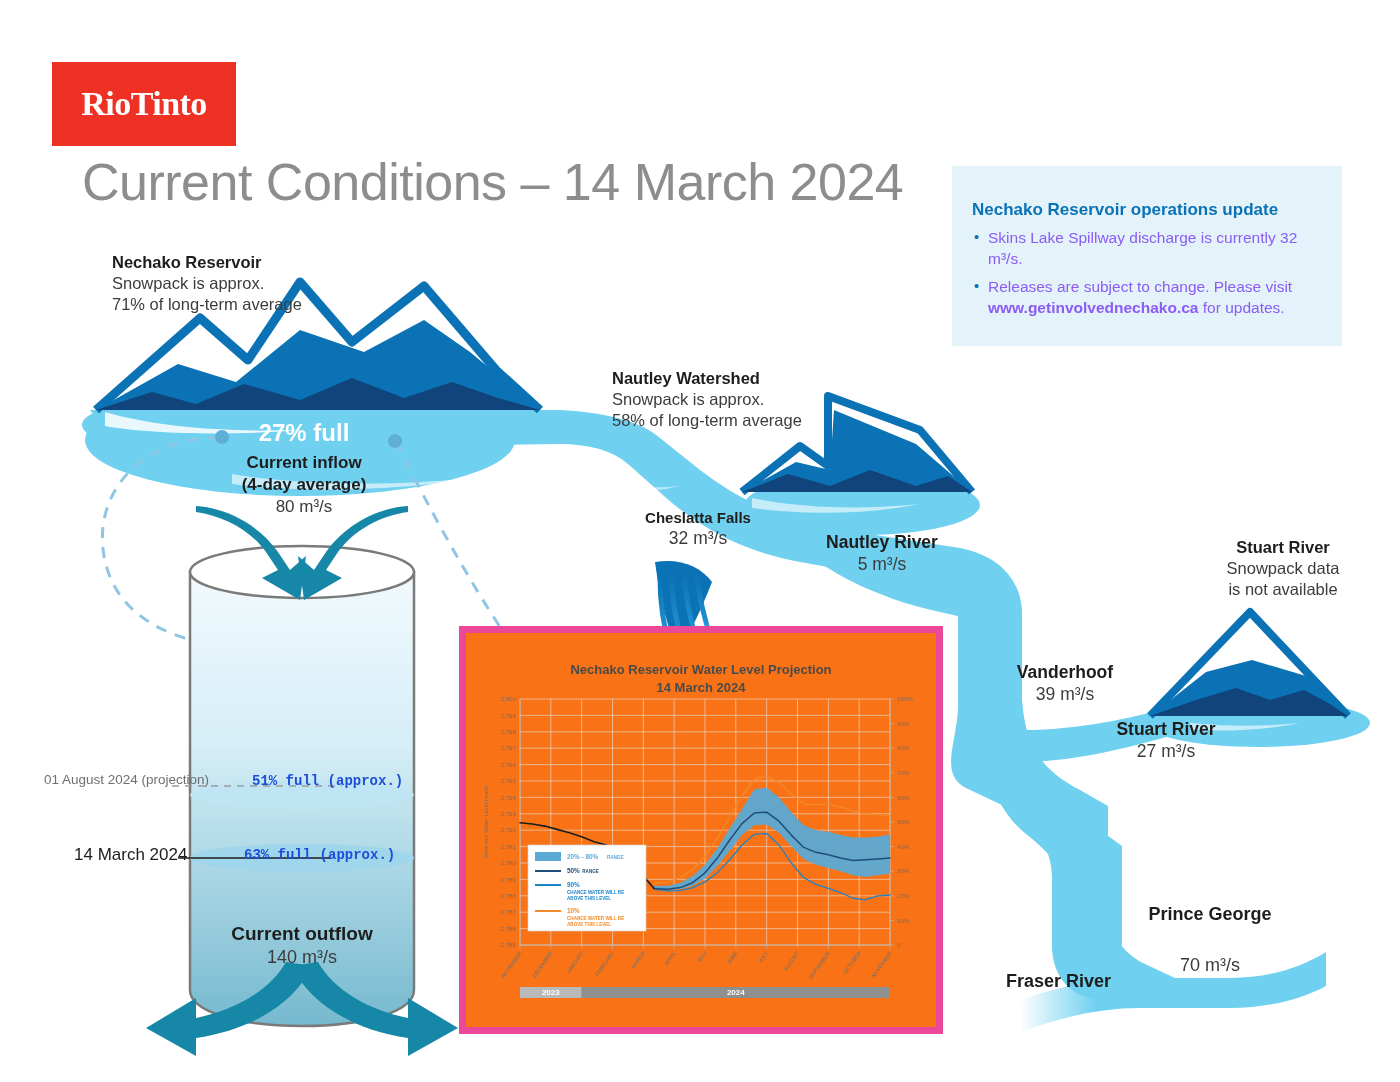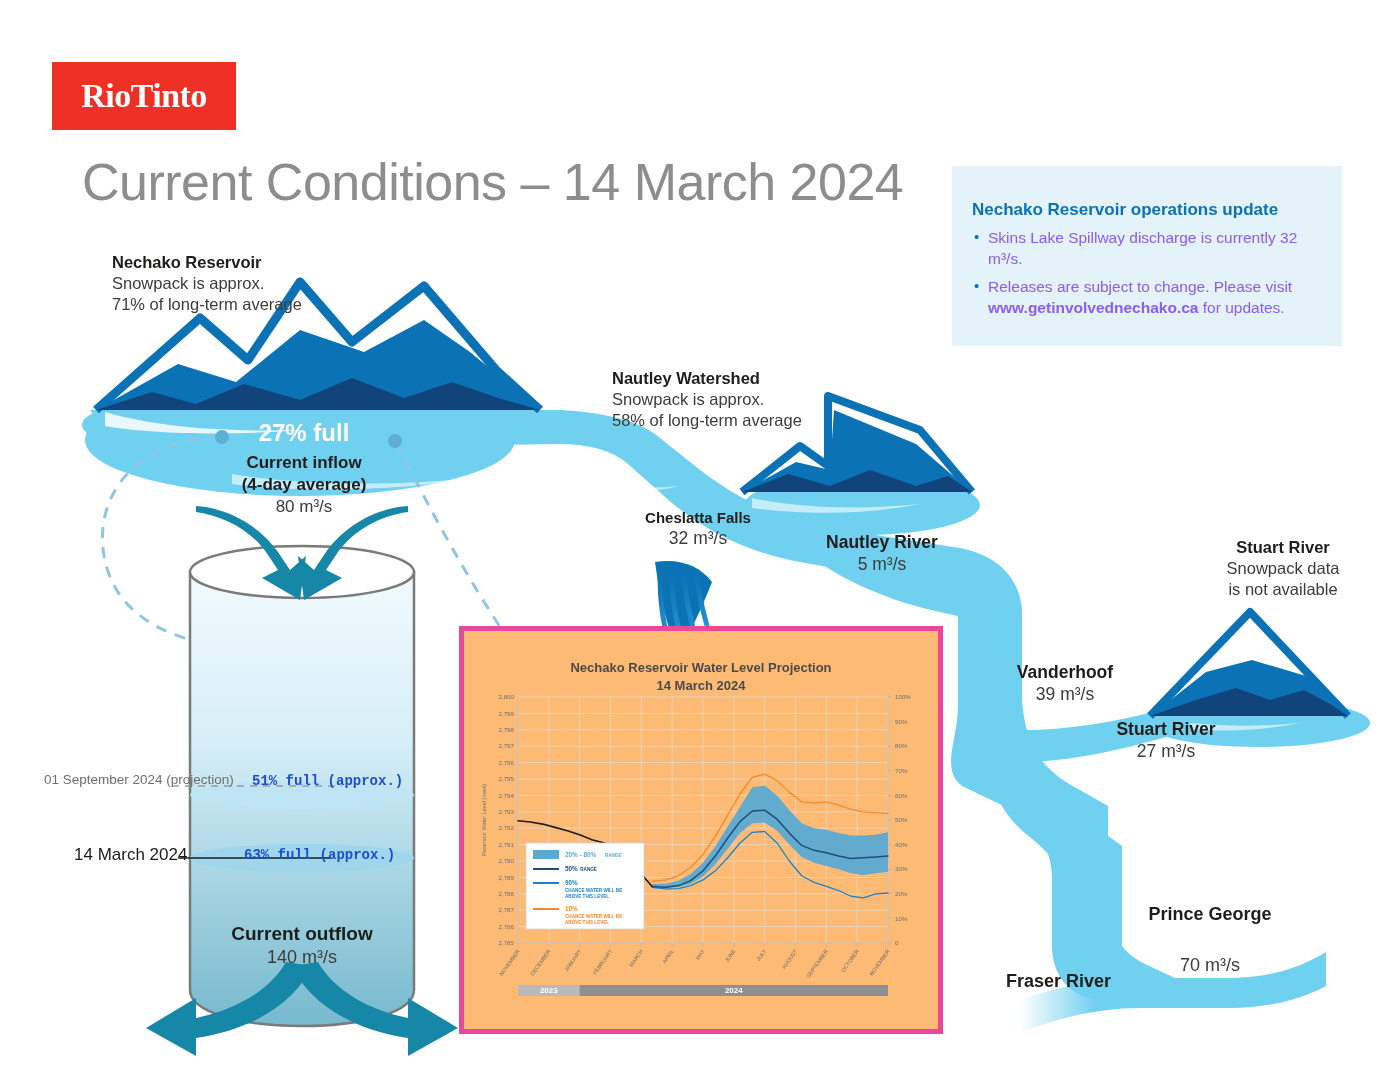--- a/index.html
+++ b/index.html
@@ -6,21 +6,21 @@
   body{
     width:1400px;height:1082px;position:relative;overflow:hidden;
     background:#ffffff;
     font-family:"Liberation Sans", sans-serif;
     color:#3c3c3b;
   }
   .abs{position:absolute;}
 
   
   #logo{
-    left:52px;top:62px;width:184px;height:68px;background:#EE3124;
+    left:52px;top:62px;width:184px;height:84px;background:#EE3124;
     display:flex;align-items:center;justify-content:center;
   }
   #logo .txt{
     font-family:"Liberation Serif", serif;
     color:#fff;font-weight:700;font-size:34px;letter-spacing:-0.5px;
   }
 
   
   #page-title{
     left:82px;top:152px;
@@ -57,21 +57,21 @@
   
   .tank-pct{
     font-size:14px;font-weight:700;color:#1d4ed8;white-space:nowrap;font-family:Liberation Mono, monospace;
   }
   .tank-date{font-size:17px;color:#1d1d1b;white-space:nowrap;}
   .tank-date.small{font-size:13.5px;color:#6f6f6e;}
 
   
   #chart-panel{
     left:459px;top:626px;width:484px;height:408px;
-    background:#fdba74;border:5px solid #ec4899;box-sizing:border-box;
+    background:#f97316;border:7px solid #ec4899;box-sizing:border-box;
   }
   #chart-title{
     position:absolute;left:0;right:0;top:28px;text-align:center;
     font-size:13px;font-weight:700;color:#4a4a49;line-height:1.35;
   }
   #plot-wrap{position:absolute;left:0;top:0;width:484px;height:408px;}
   .ax-lbl{font-size:6.2px;fill:#6f6f6e;font-family:"Liberation Sans",sans-serif;}
   .ax-title{font-size:5.6px;fill:#6f6f6e;font-family:"Liberation Sans",sans-serif;}
   .mon-lbl{font-size:5.4px;fill:#6f6f6e;font-family:"Liberation Sans",sans-serif;}
   .yr-lbl{font-size:8px;fill:#ffffff;font-weight:700;font-family:"Liberation Sans",sans-serif;}
@@ -255,21 +255,21 @@
   <div class="hd" style="font-size:17px;">Current inflow</div>
   <div class="hd" style="font-size:17px;">(4-day average)</div>
   <div style="font-size:17px;">80 m³/s</div>
 </div>
 
 <div class="abs ctr lbl" style="left:182px;top:922px;width:240px;">
   <div class="hd" style="font-size:19px;">Current outflow</div>
   <div style="font-size:18px;">140 m³/s</div>
 </div>
 
-<div class="abs tank-date small" style="left:44px;top:772px;">01 September 2024 (projection)</div>
+<div class="abs tank-date small" style="left:44px;top:772px;">01 August 2024 (projection)</div>
 <div class="abs tank-pct" style="left:252px;top:773px;">51% full (approx.)</div>
 
 <div class="abs tank-date" style="left:74px;top:845px;">14 March 2024</div>
 <div class="abs tank-pct" style="left:244px;top:847px;">63% full (approx.)</div>
 
 <div class="abs lbl" style="left:612px;top:368px;">
   <div class="hd">Nautley Watershed</div>
   <div>Snowpack is approx.</div>
   <div>58% of long-term average</div>
 </div>

